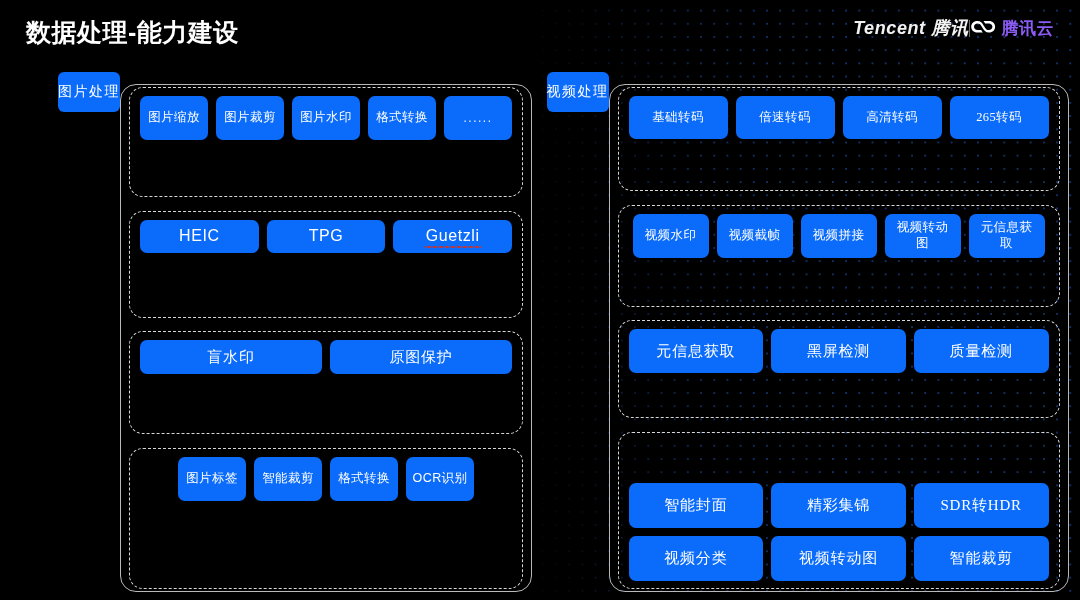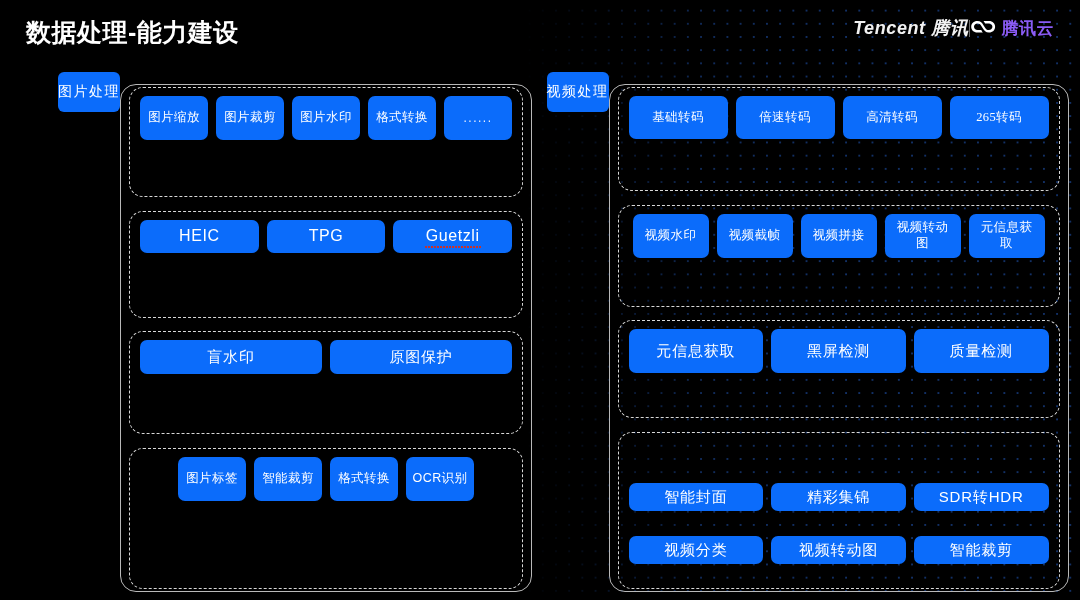--- a/index.html
+++ b/index.html
@@ -219,21 +219,21 @@
 
   
   .col-right .group:nth-child(1) { flex: 0 0 104px; font-family: Liberation Serif, serif; }
   .col-right .group:nth-child(2) { flex: 0 0 102px; }
   .col-right .group:nth-child(3) { flex: 0 0 98px; }
   .col-right .group:nth-child(4) { flex: 0 0 157px; }
 
   .col-right .group:nth-child(1) .tile { height: 43px; flex: 0 0 99px; }
   .col-right .group:nth-child(2) .tile { height: 44px; flex: 0 0 76px; }
   .col-right .group:nth-child(3) .tile { height: 44px; }
-  .col-right .group:nth-child(4) .tile { height: 28px; }
+  .col-right .group:nth-child(4) .tile { height: 45px; font-family: Liberation Serif, serif; }
   .col-right .group:nth-child(4) .tile-row { flex: 0 0 44px; }
   .col-right .group:nth-child(4) { gap: 9px; }
 </style>
 </head>
 <body>
 
 <div id="slide">
 
   <div class="dot-field"></div>
 

